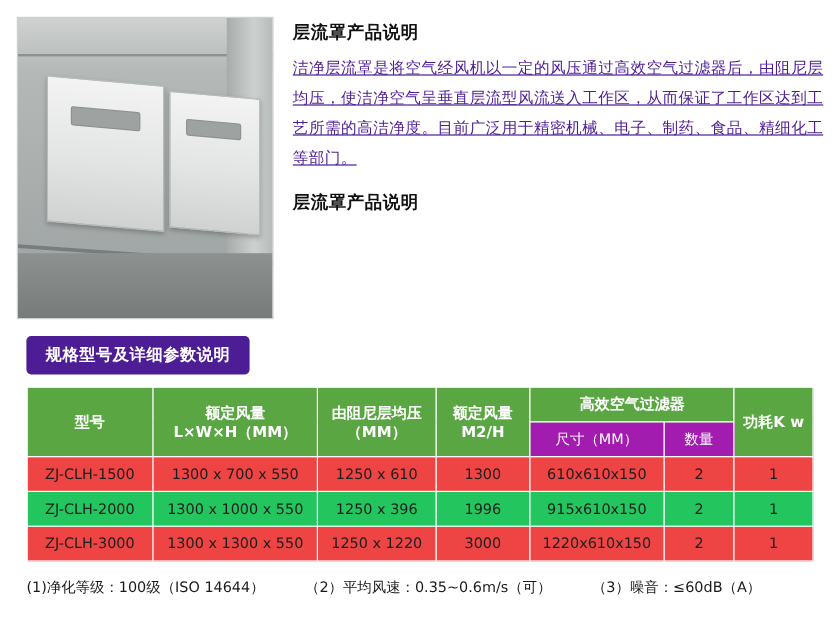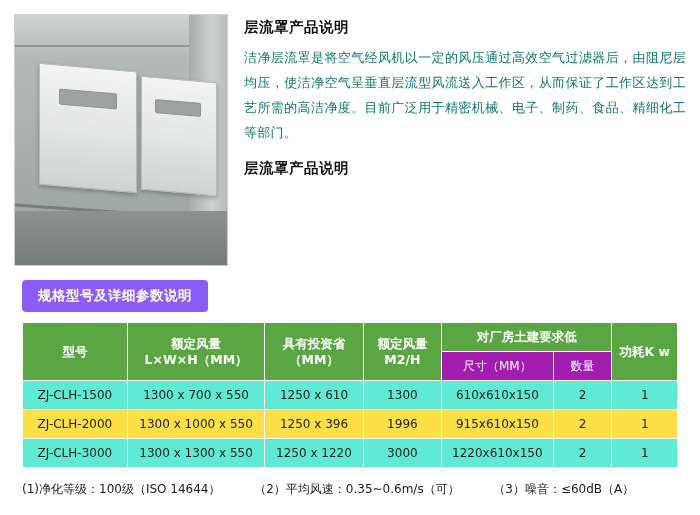--- a/index.html
+++ b/index.html
@@ -101,30 +101,31 @@
     color: #111;
     letter-spacing: 0.5px;
   }
   .intro h3.second {
     margin-top: 14px;
   }
   .intro p {
     margin: 0;
     font-size: 13px;
     line-height: 25px;
-    color: #0f766e;
+    color: #4c1d95;
     text-align: justify;
     letter-spacing: 0.3px;
+    text-decoration: underline;
   }
 
   
   .section-head {
     margin: 14px 0 0 22px;
     display: inline-block;
-    background: #8b5cf6;
+    background: #4c1d95;
     color: #ffffff;
     font-size: 13.5px;
     font-weight: bold;
     padding: 7px 16px;
     border-radius: 4px;
     letter-spacing: 0.5px;
   }
 
   
   .table-wrap {
@@ -147,27 +148,27 @@
     color: #ffffff;
     font-weight: bold;
     font-size: 12.5px;
   }
   table.spec thead th.sub {
     background: #a21caf;
     font-weight: normal;
     font-size: 12px;
   }
   table.spec tbody td {
-    background: #5eead4;
+    background: #ef4444;
     color: #1d1d1d;
     border: 1px solid #ffffff;
     font-size: 12px;
   }
   table.spec tbody tr.alt td {
-    background: #fde047;
+    background: #22c55e;
   }
   .two-line { line-height: 15px; }
 
   
   .notes {
     margin: 10px 22px 0 22px;
     font-size: 12px;
     line-height: 22px;
     color: #1a1a1a;
   }
@@ -218,28 +219,28 @@
         <col style="width:10%">
       </colgroup>
       <thead>
         <tr>
           <th rowspan="2">型号</th>
           <th rowspan="2" class="two-line">
             <span>额定风量</span><br>
             <span>L×W×H（MM）</span>
           </th>
           <th rowspan="2" class="two-line">
-            <span>具有投资省</span><br>
+            <span>由阻尼层均压</span><br>
             <span>（MM）</span>
           </th>
           <th rowspan="2" class="two-line">
             <span>额定风量</span><br>
             <span>M2/H</span>
           </th>
-          <th colspan="2">对厂房土建要求低</th>
+          <th colspan="2">高效空气过滤器</th>
           <th rowspan="2">功耗K w</th>
         </tr>
         <tr>
           <th class="sub">尺寸（MM）</th>
           <th class="sub">数量</th>
         </tr>
       </thead>
       <tbody>
         <tr>
           <td>ZJ-CLH-1500</td>

